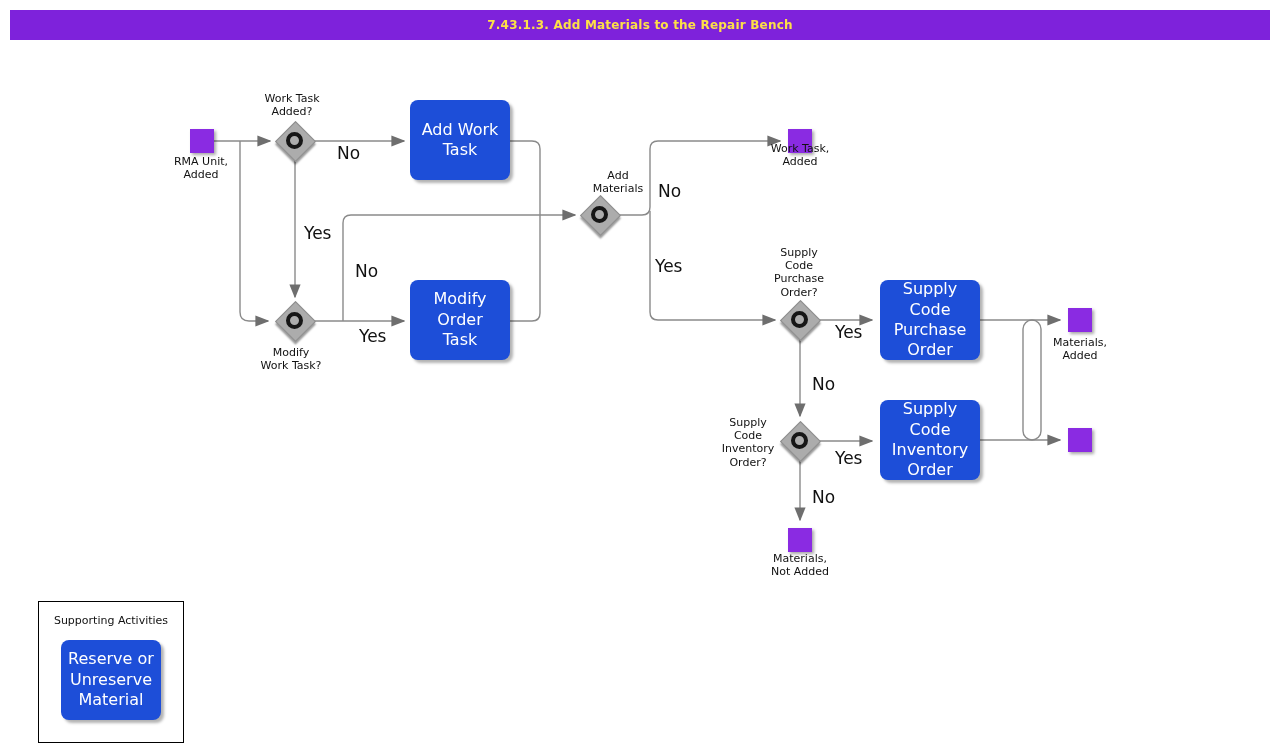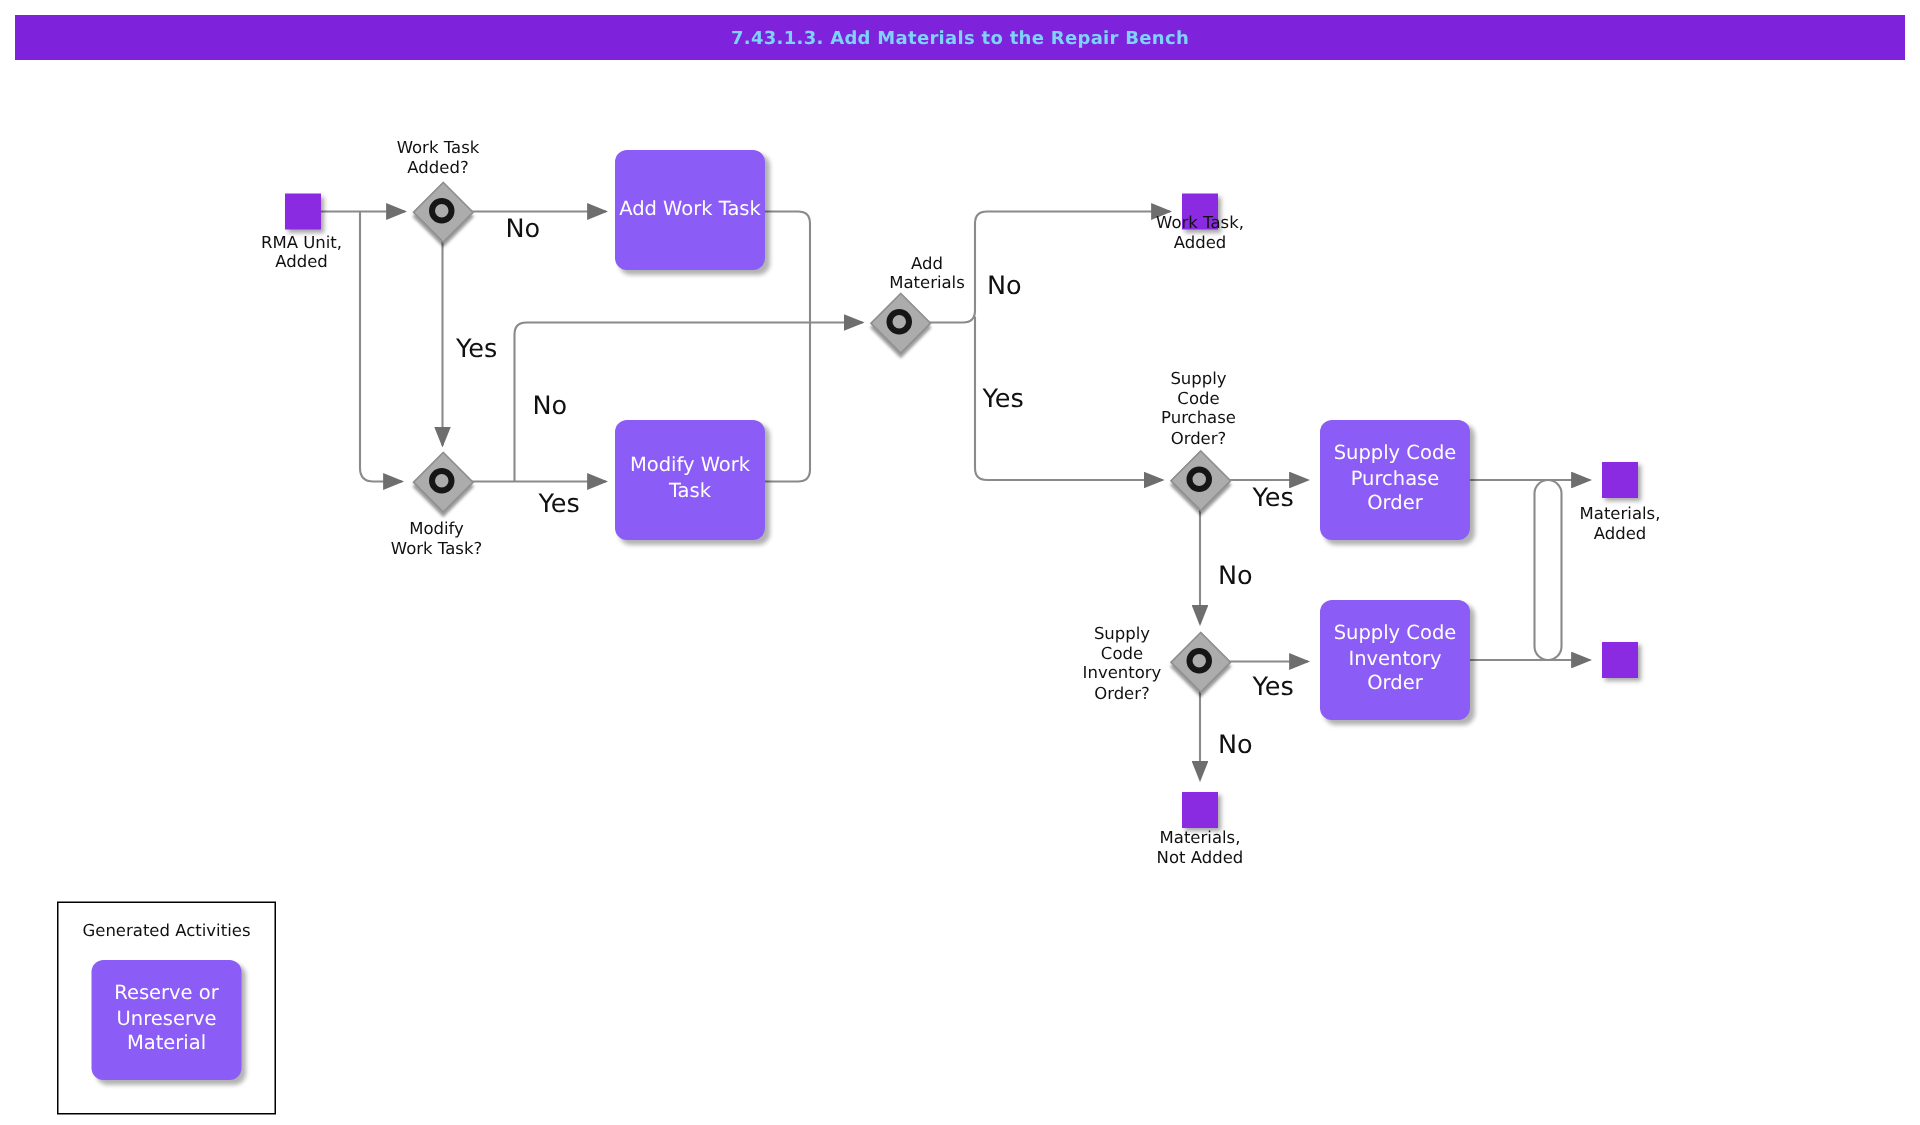--- a/index.html
+++ b/index.html
@@ -1,26 +1,26 @@
 <!DOCTYPE html>
 <html><head>
 <meta charset="utf-8">
 <style>
   html,body{margin:0;padding:0;background:#ffffff;}
   #stage{position:relative;width:1280px;height:750px;background:#ffffff;overflow:hidden;
          font-family:"DejaVu Sans","Liberation Sans",sans-serif;}
   .titlebar{position:absolute;left:10px;top:10px;width:1260px;height:30px;background:#7E22DB;
-            display:flex;align-items:center;justify-content:center;color:#7dd3fc;
+            display:flex;align-items:center;justify-content:center;color:#fde047;
             font-size:12px;font-weight:bold;letter-spacing:.2px;}
   svg.wires{position:absolute;left:0;top:0;width:1280px;height:750px;pointer-events:none;}
   .sq{position:absolute;width:24px;height:24px;background:#8A2BE2;
       box-shadow:2px 2px 3px rgba(0,0,0,.35);}
-  .act{position:absolute;background:#8b5cf6;border-radius:8px;color:#ffffff;
+  .act{position:absolute;background:#1d4ed8;border-radius:8px;color:#ffffff;
        display:flex;align-items:center;justify-content:center;text-align:center;
-       font-size:13px;line-height:1.28;white-space:pre-line;
+       font-size:16px;line-height:1.28;white-space:pre-line;
        box-shadow:3px 3px 3px rgba(0,0,0,.3);cursor:pointer;}
   .dia{position:absolute;width:40px;height:40px;}
   .dsq{position:absolute;left:6px;top:6px;width:27px;height:27px;background:#ACACAC;
        border:1px solid #8E8E8E;transform:rotate(45deg);
        box-shadow:2px 2px 2px rgba(0,0,0,.4);}
   .dcirc{position:absolute;left:11px;top:11px;width:17px;height:17px;box-sizing:border-box;
          border:4px solid #161616;border-radius:50%;}
   .lbl{position:absolute;width:140px;font-size:11px;color:#111111;text-align:center;
        line-height:1.2;white-space:pre-line;}
   .elbl{position:absolute;font-size:17px;color:#111111;white-space:nowrap;}
@@ -83,21 +83,21 @@
   <div class="dia" style="left:780px;top:300px;">
     <div class="dsq"></div>
     <div class="dcirc"></div>
   </div>
   <div class="dia" style="left:780px;top:421px;">
     <div class="dsq"></div>
     <div class="dcirc"></div>
   </div>
 
   <div class="act" style="left:410px;top:100px;width:100px;height:80px;">Add Work Task</div>
-  <div class="act" style="left:410px;top:280px;width:100px;height:80px;">Modify Work
+  <div class="act" style="left:410px;top:280px;width:100px;height:80px;">Modify Order
 Task</div>
   <div class="act" style="left:880px;top:280px;width:100px;height:80px;">Supply Code
 Purchase Order</div>
   <div class="act" style="left:880px;top:400px;width:100px;height:80px;">Supply Code
 Inventory Order</div>
 
   <div class="lbl" style="left:131px;top:155px;">RMA Unit,
 Added</div>
   <div class="lbl" style="left:222px;top:92px;">Work Task
 Added?</div>
@@ -125,19 +125,19 @@
   <div class="elbl" style="left:355px;top:261px;">No</div>
   <div class="elbl" style="left:359px;top:326px;">Yes</div>
   <div class="elbl" style="left:658px;top:181px;">No</div>
   <div class="elbl" style="left:655px;top:256px;">Yes</div>
   <div class="elbl" style="left:835px;top:322px;">Yes</div>
   <div class="elbl" style="left:812px;top:374px;">No</div>
   <div class="elbl" style="left:835px;top:448px;">Yes</div>
   <div class="elbl" style="left:812px;top:487px;">No</div>
 
   <div class="support-panel">
-    <div class="support-title">Generated Activities</div>
+    <div class="support-title">Supporting Activities</div>
     <div class="act" style="left:22px;top:38px;width:100px;height:80px;">Reserve or
 Unreserve
 Material</div>
   </div>
 
 </div>
 
 </body></html>

